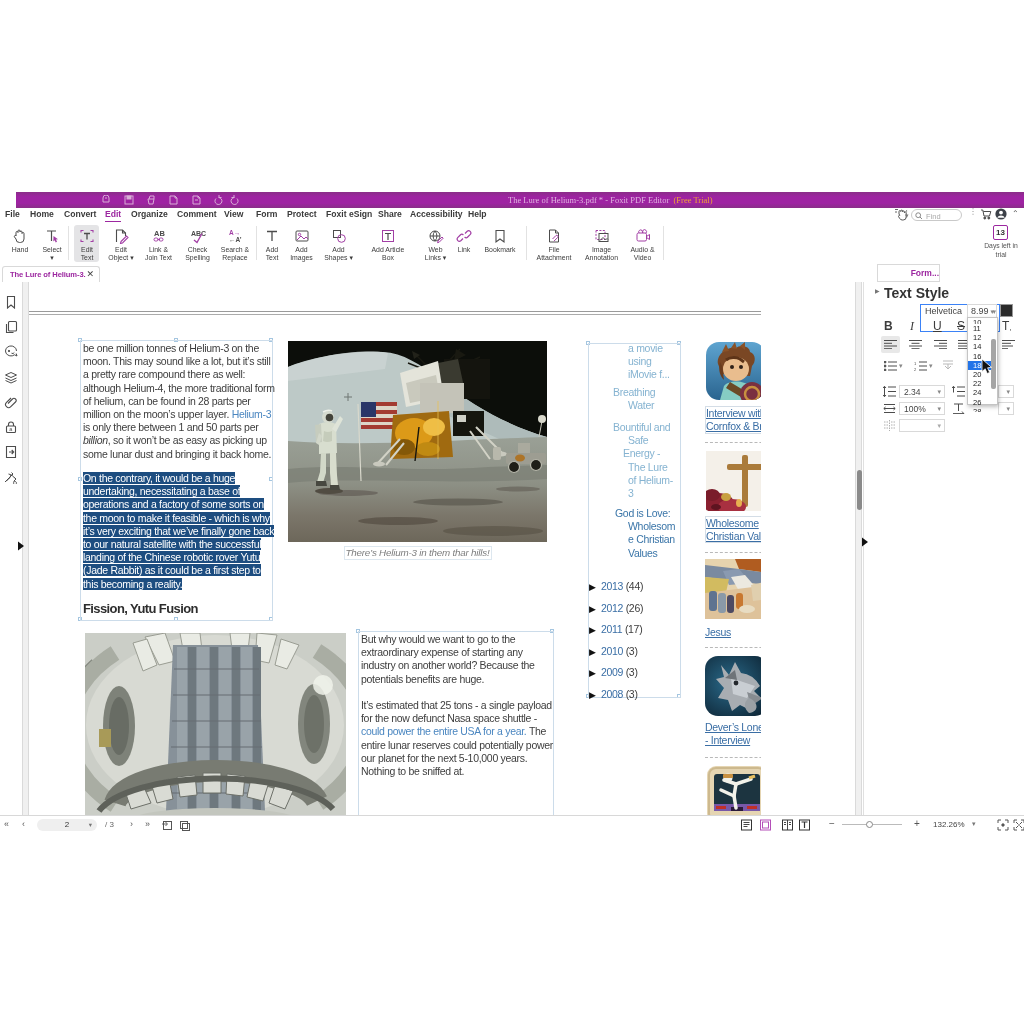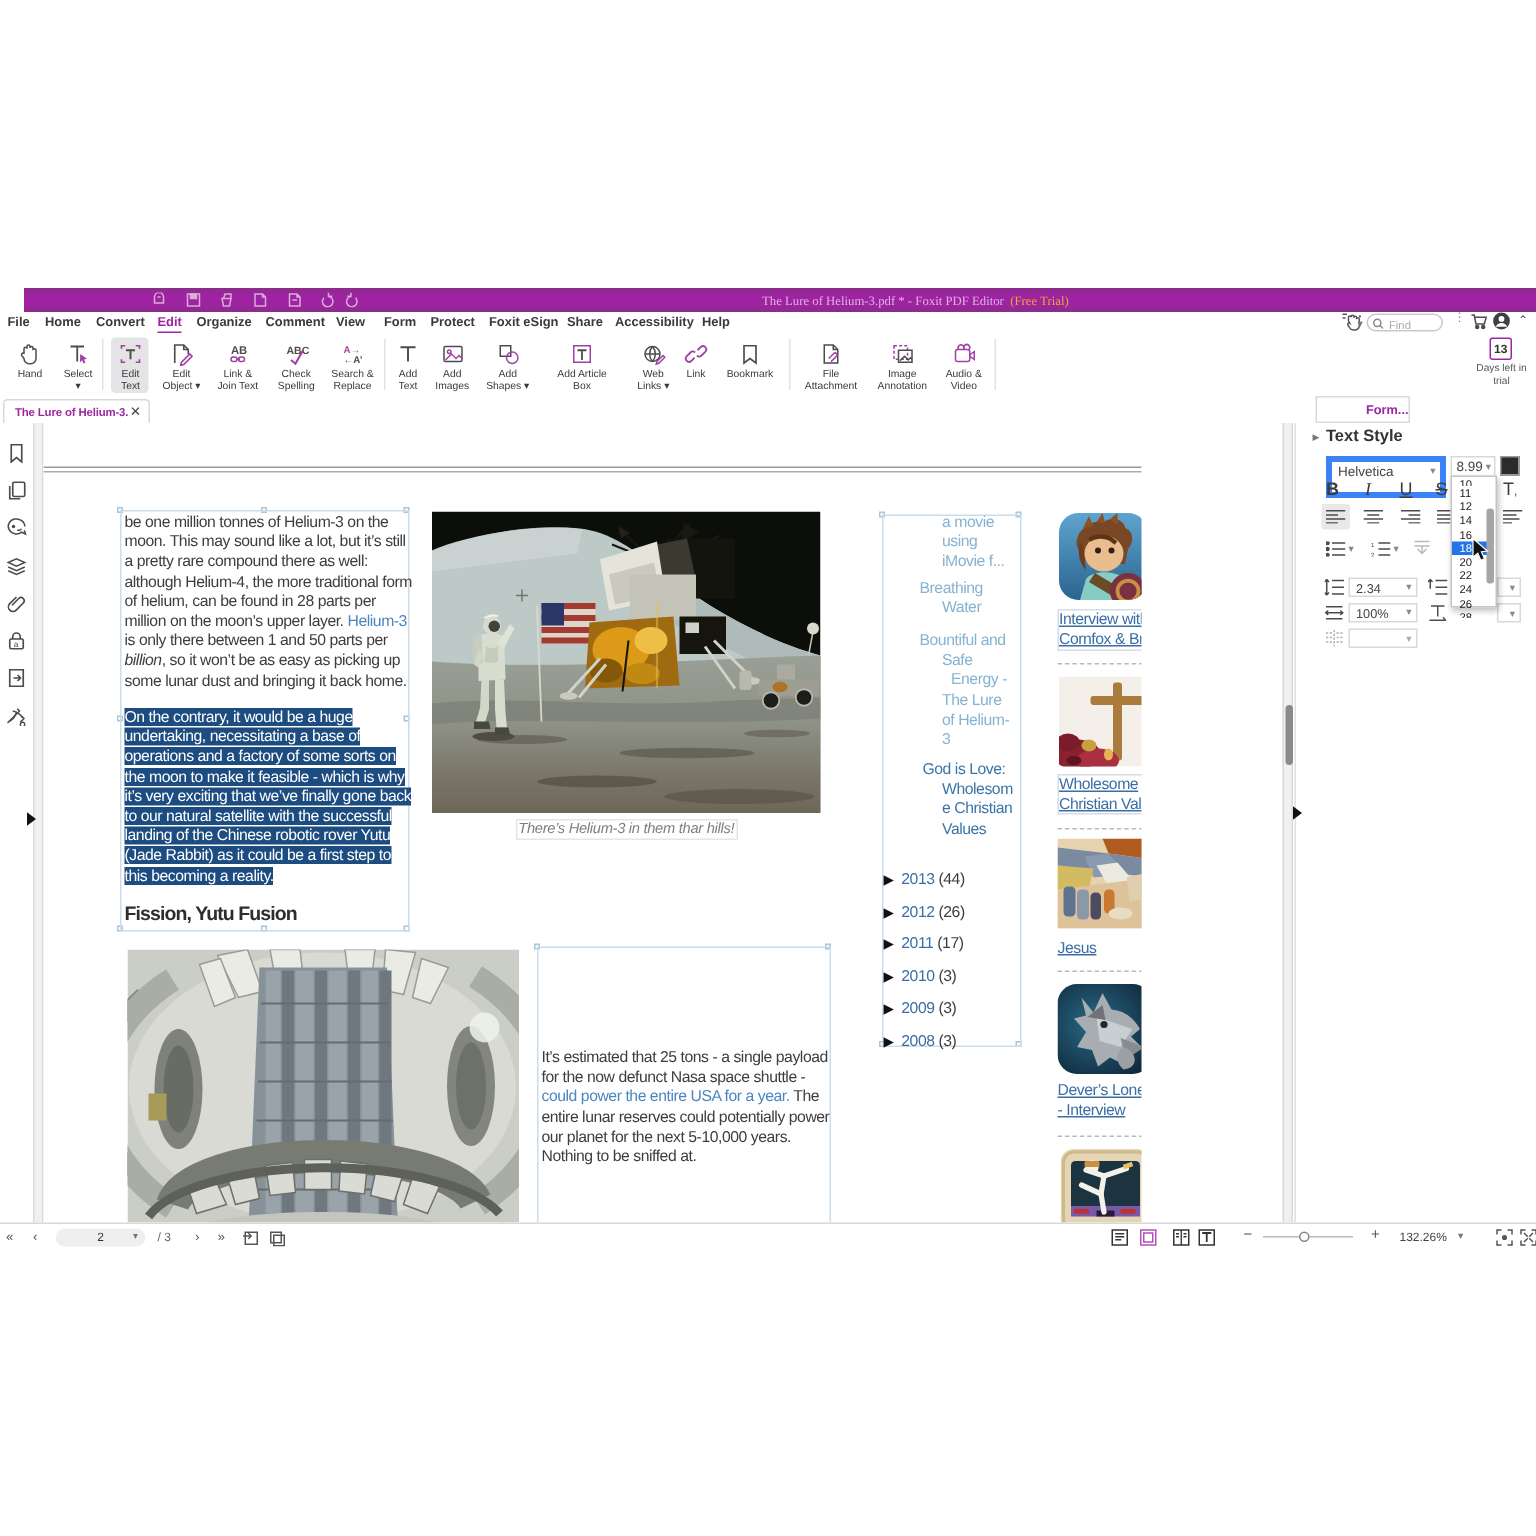--- a/index.html
+++ b/index.html
@@ -461,21 +461,21 @@
 <rect x="205" y="106" width="8" height="13" rx="2" fill="#b8b8ac"></rect>
 </g>
 </svg>
 
 <div class="abs" style="left:344px;top:546px;width:148px;height:14px;border:1px solid #dde7ef"></div>
 <div class="cap" style="left:288px;top:547px;width:259px;text-align:center">There’s Helium-3 in them thar hills!</div>
 
 <div class="ebox" style="left:588px;top:343px;width:93px;height:355px"></div>
 <div class="t lblu" style="left:628px;top:342px">a movie<br>using<br>iMovie f...</div>
 <div class="t lblu" style="left:613px;top:386px">Breathing<br><span style="margin-left:15px">Water</span></div>
-<div class="t lblu" style="left:613px;top:421px">Bountiful and<br><span style="margin-left:15px">Safe</span><br><span style="margin-left:21px">Energy -</span><br><span style="margin-left:15px">The Lure</span><br><span style="margin-left:15px">of Helium-</span><br><span style="margin-left:15px">3</span></div>
+<div class="t lblu" style="left:613px;top:421px">Bountiful and<br><span style="margin-left:15px">Safe</span><br><span style="margin-left:10px">Energy -</span><br><span style="margin-left:15px">The Lure</span><br><span style="margin-left:15px">of Helium-</span><br><span style="margin-left:15px">3</span></div>
 <div class="t" style="left:615px;top:507px;color:#3a75a8">God is Love:<br><span style="margin-left:13px">Wholesom</span><br><span style="margin-left:13px">e Christian</span><br><span style="margin-left:13px">Values</span></div>
 
 <div class="t" style="left:589px;top:580px"><span style="color:#111;font-size:9px">▶</span>&nbsp; <span class="blu">2013</span> (44)</div>
 <div class="t" style="left:589px;top:601.5px"><span style="color:#111;font-size:9px">▶</span>&nbsp; <span class="blu">2012</span> (26)</div>
 <div class="t" style="left:589px;top:623px"><span style="color:#111;font-size:9px">▶</span>&nbsp; <span class="blu">2011</span> (17)</div>
 <div class="t" style="left:589px;top:644.5px"><span style="color:#111;font-size:9px">▶</span>&nbsp; <span class="blu">2010</span> (3)</div>
 <div class="t" style="left:589px;top:666px"><span style="color:#111;font-size:9px">▶</span>&nbsp; <span class="blu">2009</span> (3)</div>
 <div class="t" style="left:589px;top:687.5px"><span style="color:#111;font-size:9px">▶</span>&nbsp; <span class="blu">2008</span> (3)</div>
 
 <svg class="abs" style="left:706px;top:342px" width="59" height="58" viewBox="0 0 59 58">
@@ -636,37 +636,43 @@
           <polygon points="142,141 160,143 158,163 141,161"></polygon>
           <polygon points="166,145 184,149 178,168 162,164"></polygon>
           <polygon points="190,152 208,158 200,176 184,170"></polygon>
 </g>
 <path d="M14,178 A122,44 0 0 1 248,176" fill="none" stroke="#5e615a" stroke-width="6"></path>
 <rect x="14" y="96" width="12" height="18" fill="#a89a58"></rect>
 <ellipse cx="130" cy="188" rx="85" ry="13" fill="#c3c6be"></ellipse>
 </svg>
 
 <div class="ebox" style="left:358px;top:631px;width:196px;height:187px"></div>
+<div class="t" style="left:361px;top:633px">
+But why would we want to go to the<br>
+extraordinary expense of starting any<br>
+industry on another world? Because the<br>
+potentials benefits are huge.
+</div>
 <div class="t" style="left:361px;top:699px">
 It’s estimated that 25 tons - a single payload<br>
 for the now defunct Nasa space shuttle -<br>
 <span class="lnk">could power the entire USA for a year.</span> The<br>
 entire lunar reserves could potentially power<br>
 our planet for the next 5-10,000 years.<br>
 Nothing to be sniffed at.
 </div>
 </div>
   </div>
 <div id="panel"></div>
 
 <div class="abs" style="left:877px;top:264px;width:63px;height:18px;border:1px solid #d9d9d9;background:#fff;font-size:8.5px;font-weight:700;color:#9c27a0;line-height:17px;text-align:right">Form...</div>
 <div class="abs" style="left:875px;top:287px;font-size:6px;color:#777">▶</div>
-<div class="abs" style="left:884px;top:285px;font-size:11px;font-weight:700;color:#333">Text Style</div>
-
-<div class="abs" style="left:884px;top:304px;width:80px;height:28px;border:4px solid #3b82f6;font-size:9px;color:#444;line-height:13px;padding-left:4px">Helvetica<span style="position:absolute;right:3px;color:#888;font-size:7px">▾</span></div>
+<div class="abs" style="left:884px;top:285px;font-size:14px;font-weight:700;color:#333">Text Style</div>
+
+<div class="abs" style="left:920px;top:304px;width:80px;height:28px;border:1px solid #3b82f6;font-size:9px;color:#444;line-height:13px;padding-left:4px">Helvetica<span style="position:absolute;right:3px;color:#888;font-size:7px">▾</span></div>
 <div class="abs" style="left:967px;top:304px;width:30px;height:14px;border:1px solid #d9d9d9;font-size:9px;color:#444;line-height:13px;padding-left:3px">8.99<span style="position:absolute;right:2px;color:#888;font-size:7px">▾</span></div>
 <div class="abs" style="left:1000px;top:304px;width:13px;height:13px;background:#2b2b2b;border:1px solid #999"></div>
 
 <div class="abs" style="left:884px;top:319px;font-size:12px;color:#3c3c3c;font-weight:700">B</div>
 <div class="abs" style="left:910px;top:319px;font-size:12px;color:#3c3c3c;font-style:italic;font-family:'Liberation Serif',serif">I</div>
 <div class="abs" style="left:933px;top:319px;font-size:12px;color:#3c3c3c;text-decoration:underline">U</div>
 <div class="abs" style="left:957px;top:319px;font-size:12px;color:#3c3c3c;text-decoration:line-through">S</div>
 <div class="abs" style="left:1002px;top:319px;font-size:12px;color:#3c3c3c">T<span style="font-size:8px">,</span></div>
 
 <div class="abs" style="left:881px;top:336px;width:19px;height:17px;background:#e8e8e8;border-radius:2px"></div>

